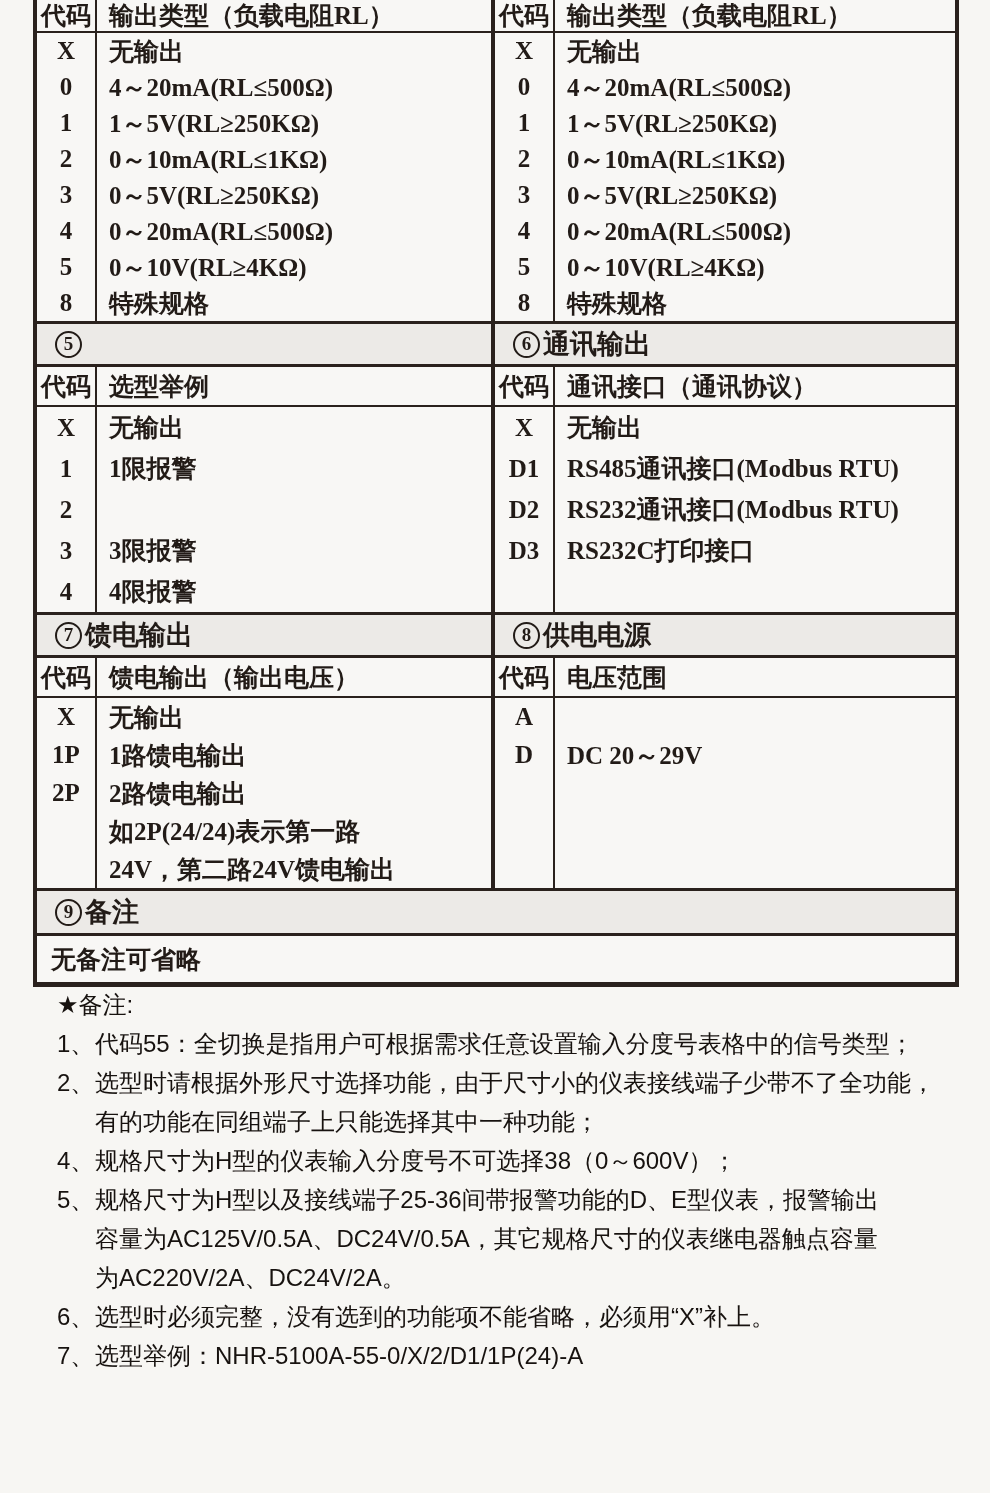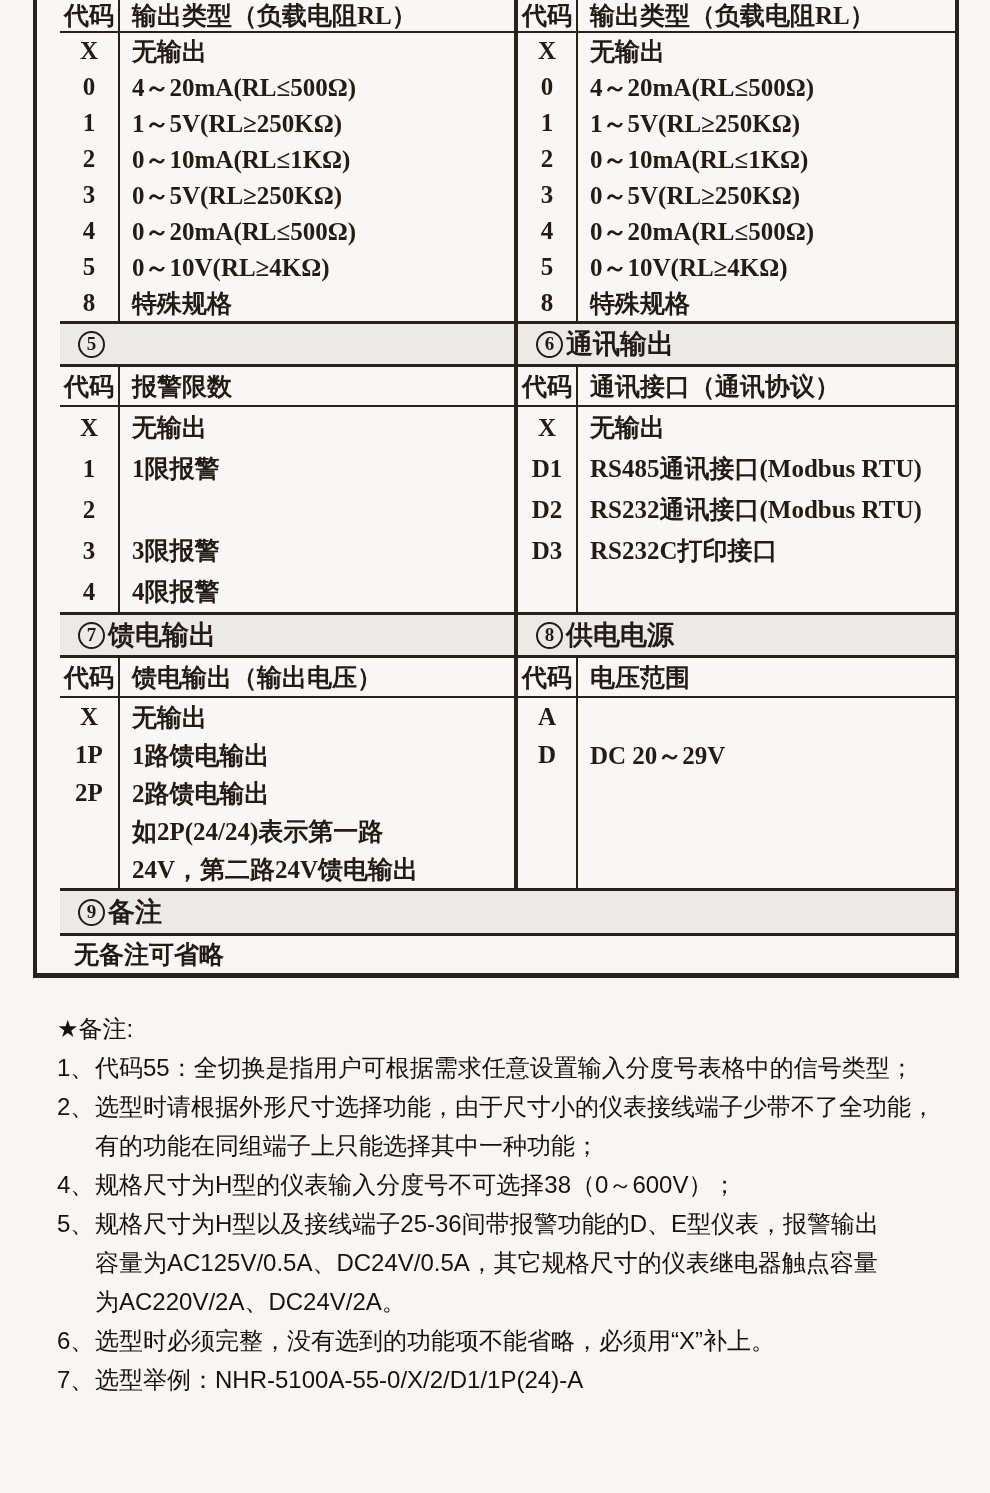--- a/index.html
+++ b/index.html
@@ -8,21 +8,20 @@
     position:relative;
     background:#f7f6f3;
     color:#221b17;
     font-family:"Liberation Serif","DejaVu Serif",serif;
     overflow:hidden;
   }
   .tbl {
     position:absolute; left:33px; top:0; width:926px;
     border:4px solid #2a211d; border-top:none; border-bottom-width:5px;
     background:#f8f7f5;
-    padding-left:23px;
   }
   .band { display:flex; }
   .half-l { width:458px; border-right:4px solid #2a211d; display:flex; flex-direction:column; }
   .half-r { flex:1; display:flex; flex-direction:column; }
   .thead { display:flex; border-bottom:2px solid #2a211d; font-weight:700; }
   .trow { display:flex; }
   .cc {
     width:60px; border-right:2px solid #2a211d; flex-shrink:0;
     display:flex; align-items:center; justify-content:center;
     font-weight:700; font-size:25px;
@@ -46,24 +45,24 @@
     height:40px; font-weight:700; font-size:27px;
   }
   .section-cell.half-l { flex-direction:row; }
   .flex1 { flex:1; }
   .circ {
     display:inline-flex; width:27px; height:27px;
     border:2px solid #221b17; border-radius:50%;
     align-items:center; justify-content:center;
     font-size:19px; font-weight:700; margin-right:3px; flex-shrink:0;
   }
-  .remark-row { height:37px; display:flex; align-items:center; }
+  .remark-row { height:46px; display:flex; align-items:center; }
   .remark-text { padding-left:14px; font-weight:700; font-size:25px; }
   .notes {
-    position:absolute; left:57px; top:1009px; width:905px;
+    position:absolute; left:57px; top:985px; width:905px;
     font-family:"Liberation Sans","DejaVu Sans",sans-serif;
     font-size:24px; color:#17120f;
   }
   .note-line { line-height:39px; }
   .marker { display:inline-block; width:38px; }
   .cont { padding-left:38px; }
   .notes-title { line-height:39px; }
 </style>
 </head>
 <body>
@@ -156,21 +155,21 @@
     <div class="section-cell flex1">
       <span class="circ">6</span>
       <span>通讯输出</span>
     </div>
   </div>
 
   <div class="band b3">
     <div class="half-l">
       <div class="thead">
         <div class="cc">代码</div>
-        <div class="cd">报警限数</div>
+        <div class="cd">选型举例</div>
       </div>
       <div class="trow">
           <div class="cc">X</div>
           <div class="cd">无输出</div>
         </div>
       <div class="trow">
           <div class="cc">1</div>
           <div class="cd">1限报警</div>
         </div>
       <div class="trow">

